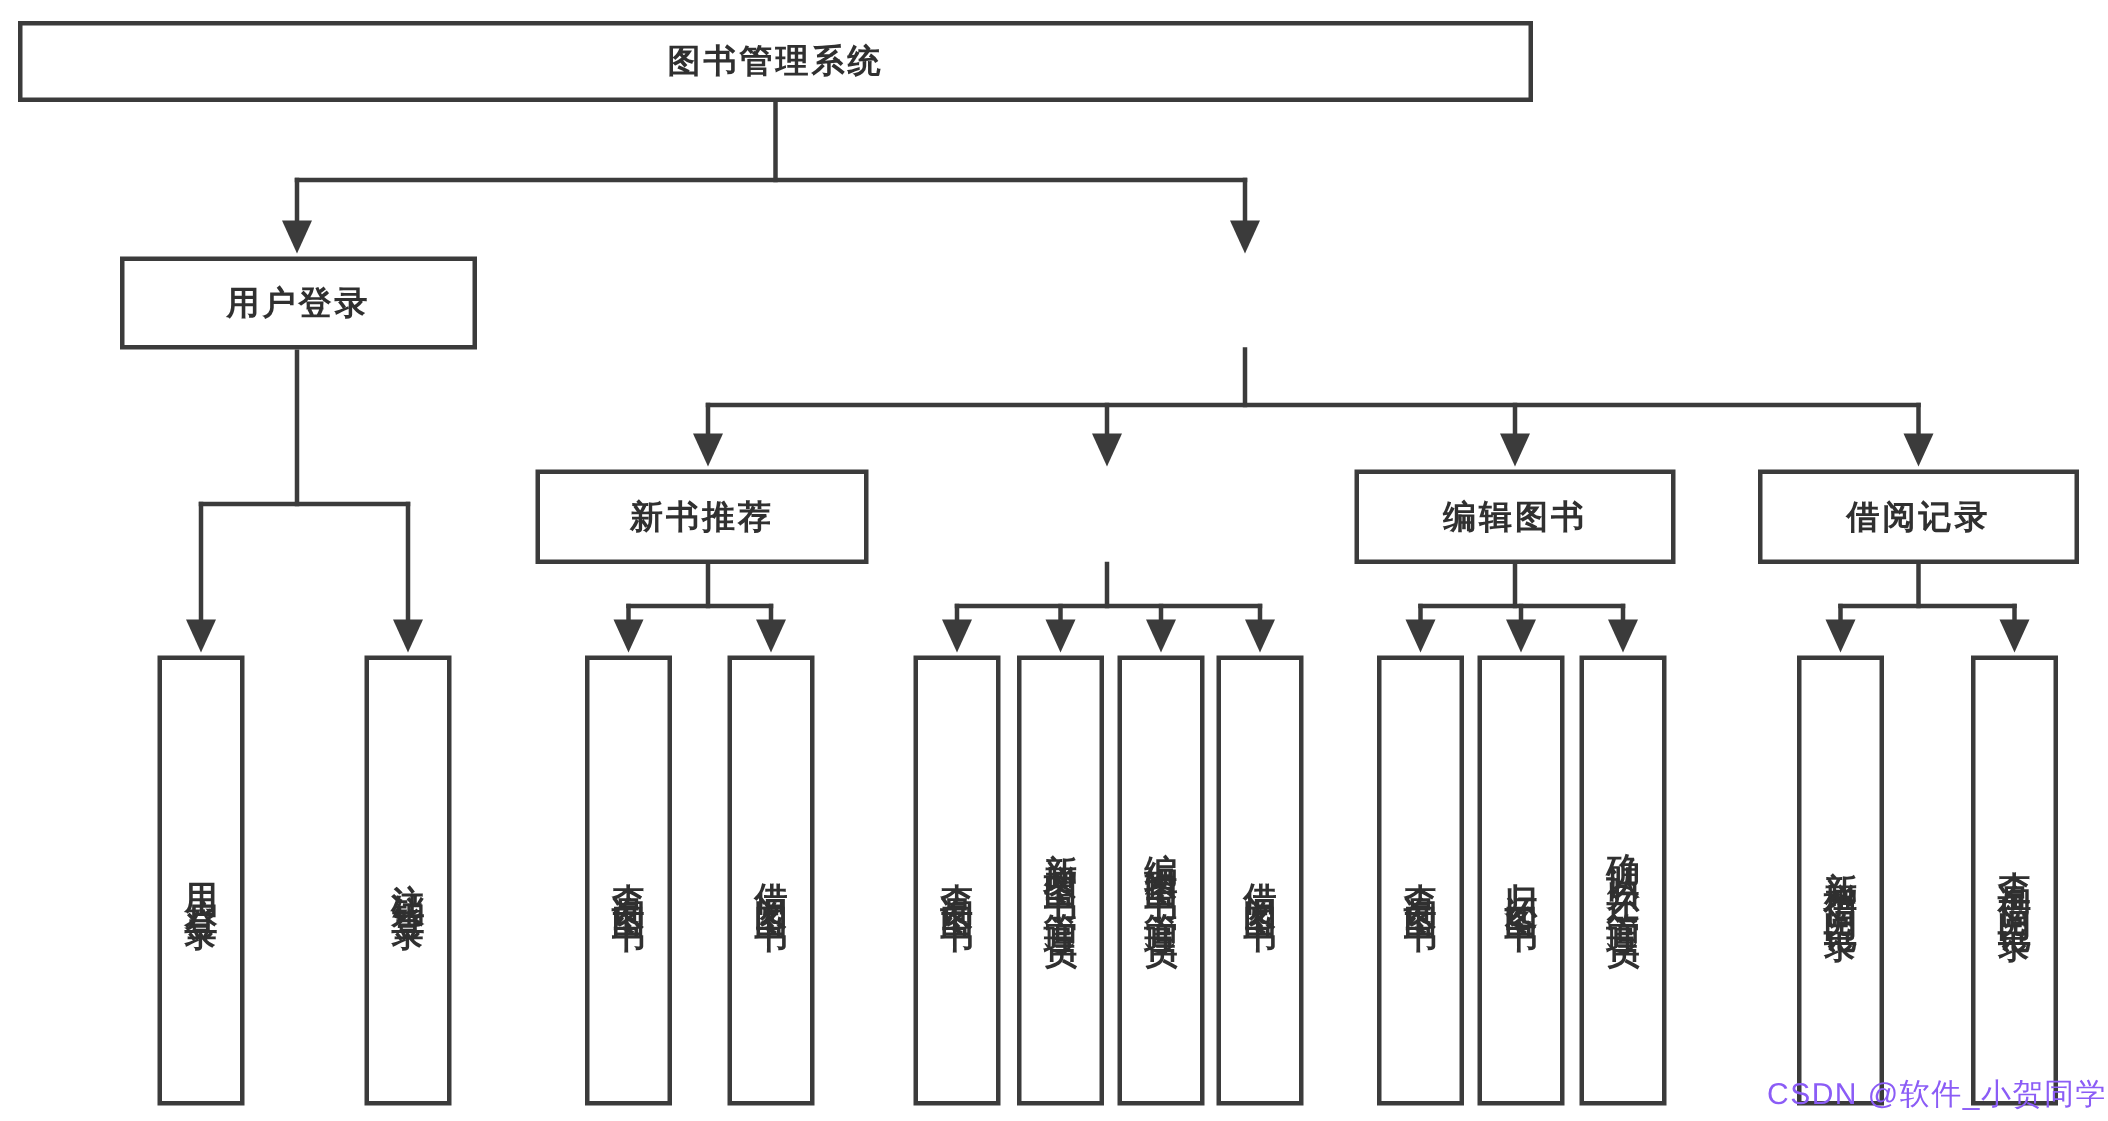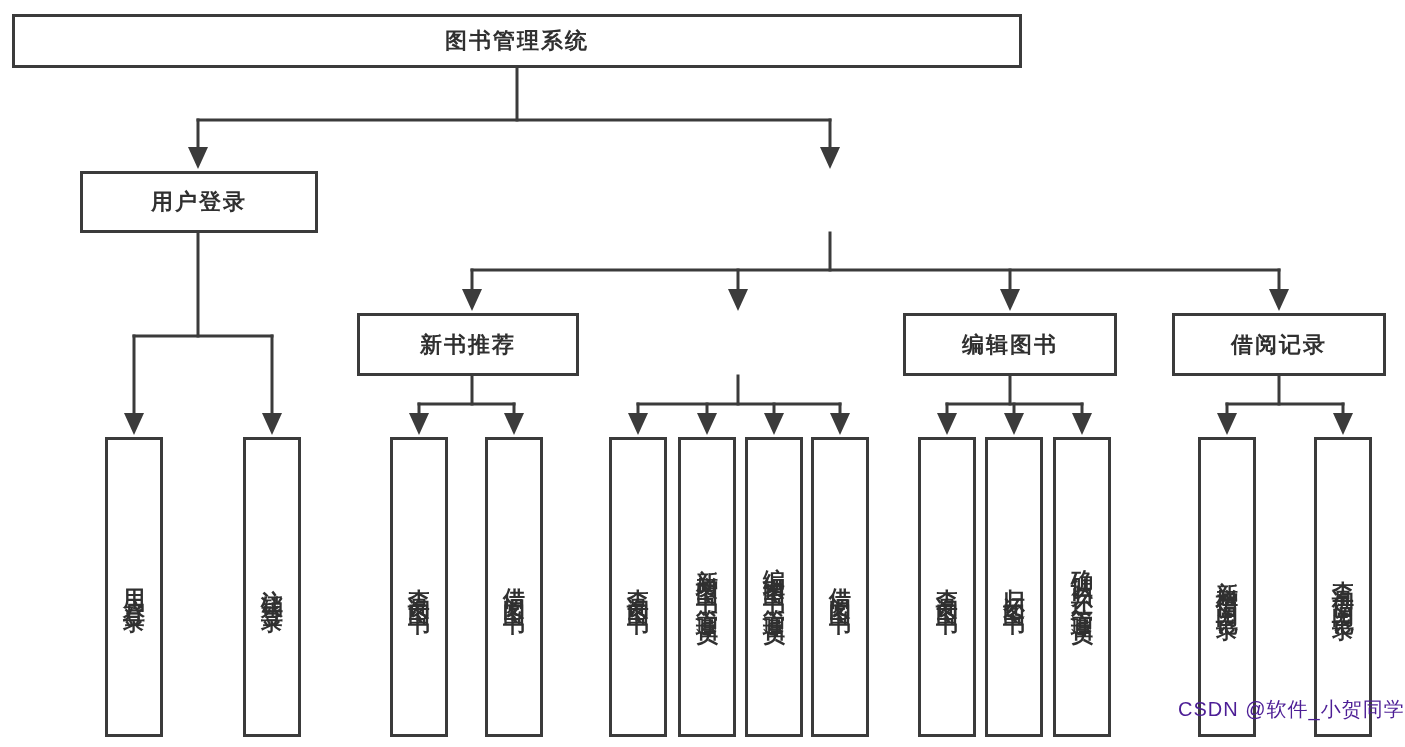--- a/index.html
+++ b/index.html
@@ -33,24 +33,24 @@
   .node.v .vtext {
     writing-mode: vertical-rl;
     text-orientation: mixed;
     letter-spacing: 8px;
     white-space: normal;
     line-height: 1;
   }
   .watermark {
     position: absolute;
     left: 1178px;
-    top: 696px;
+    top: 716px;
     width: 222px;
     font-size: 20px;
-    color: #4c1d95;
+    color: #8b5cf6;
     letter-spacing: 1px;
     text-align: right;
     white-space: nowrap;
   }
 </style>
 </head>
 <body>
 
 <div class="canvas">
 

